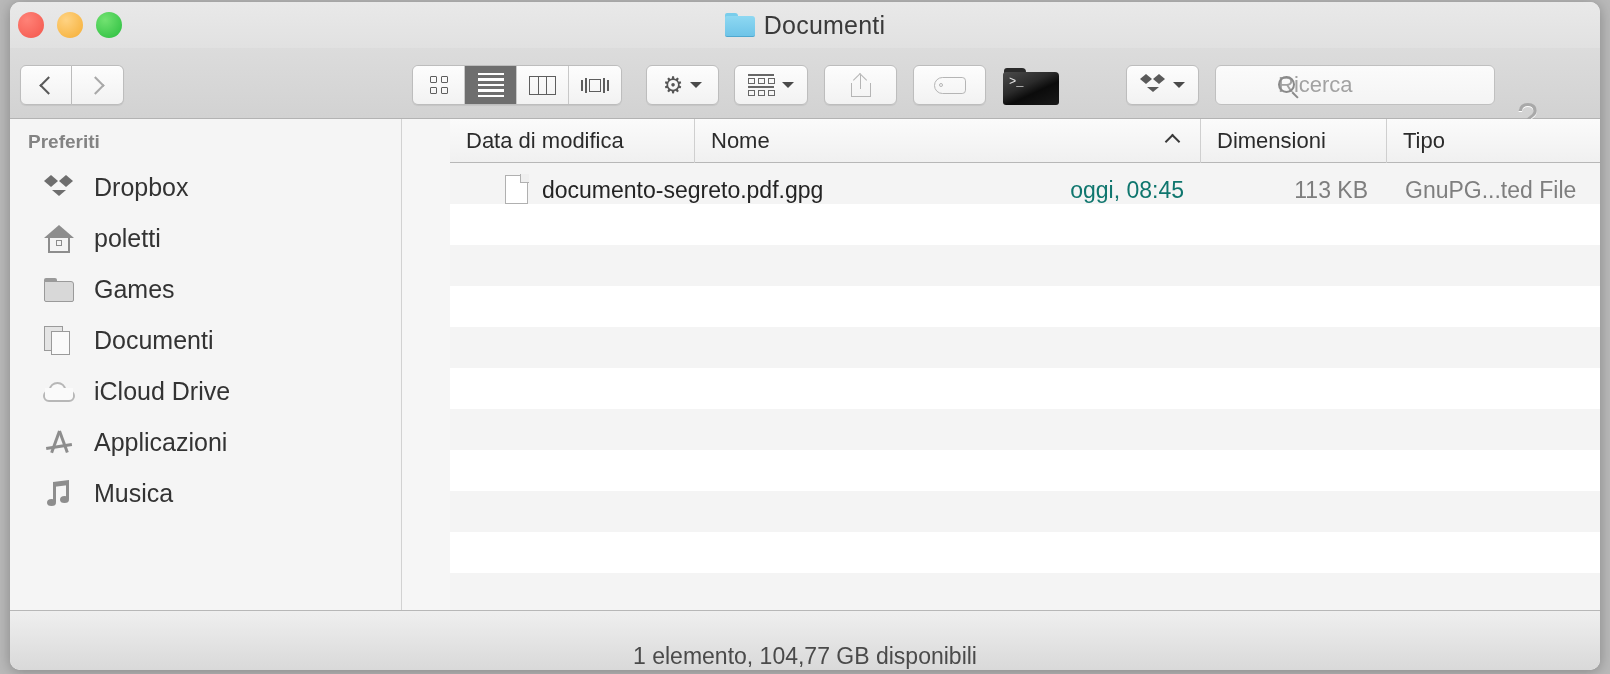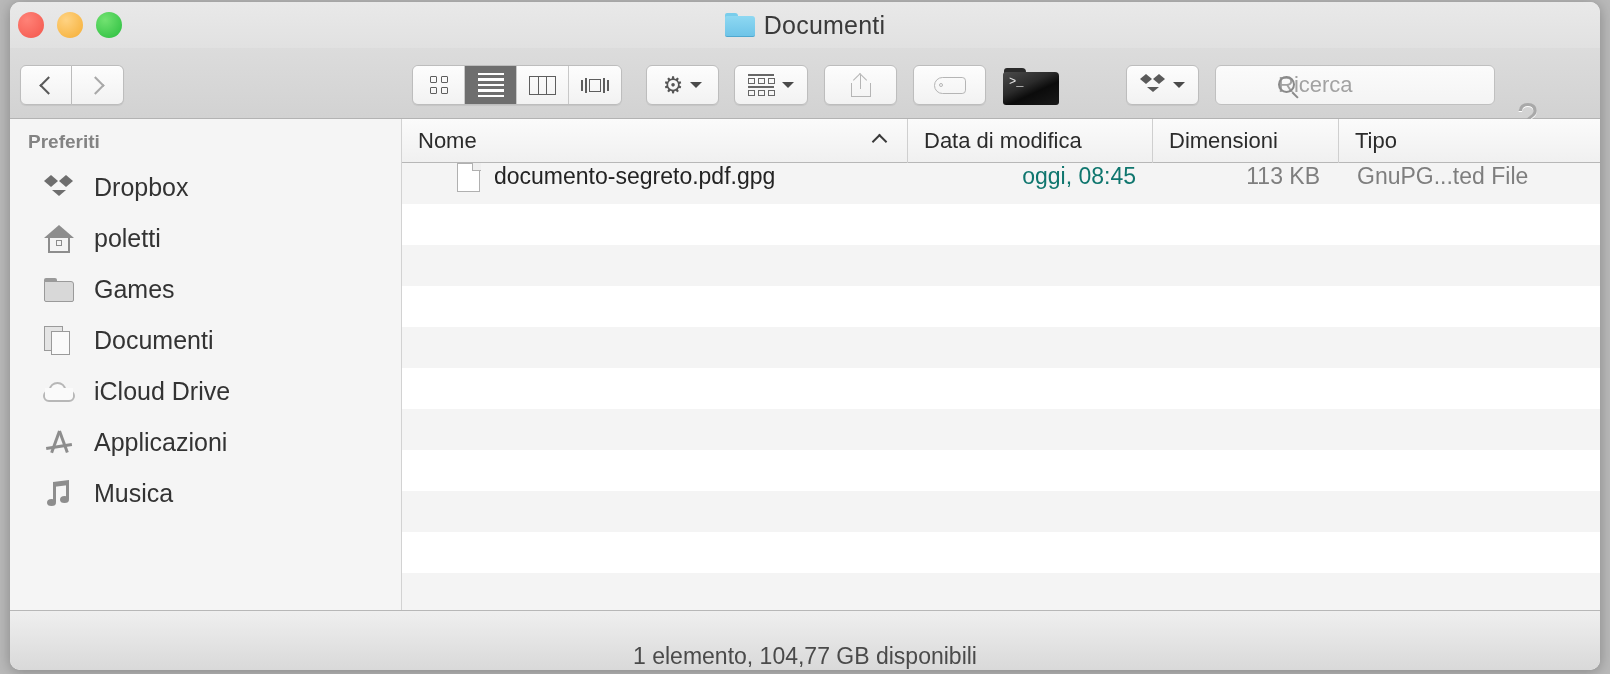--- a/index.html
+++ b/index.html
@@ -145,21 +145,21 @@
   }
   .search-ic { position: absolute; left: 62px; top: 10px; width: 17px; height: 17px;
                border: 2.2px solid #8a8a8a; border-radius: 50%; }
   .search-ic:after { content: ""; position: absolute; right: -6px; bottom: -5px; width: 8px; height: 2.2px;
                      background: #8a8a8a; transform: rotate(45deg); }
   .search-ph { font-size: 22px; color: #a2a2a2; }
   .help-q { position: absolute; left: 1507px; top: 50px; font-size: 38px; color: #a9a9a9;
             line-height: 1; text-shadow: 0 1px 0 #fff; }
 
   
-  .body-row { flex: 1 1 auto; display: flex; min-height: 0; }
+  .body-row { flex: 1 1 auto; display: flex; min-height: 0; gap: 48px; }
 
   .sidebar {
     width: 392px; flex: 0 0 392px;
     background: #f5f5f5;
     border-right: 1px solid #d2d2d2;
     padding-top: 12px;
     overflow: hidden;
   }
   .side-header { font-size: 19px; color: #838383; padding: 0 0 9px 18px; font-weight: bold; }
   .side-item { height: 51px; display: flex; align-items: center; padding-left: 32px; gap: 18px; }
@@ -240,21 +240,21 @@
   .col-h.name { width: 506px; flex: 0 0 506px; }
   .col-h.date { width: 245px; flex: 0 0 245px; }
   .col-h.size { width: 186px; flex: 0 0 186px; }
   .col-h.type { width: 264px; flex: 0 0 264px; }
   .sort-caret { position: absolute; right: 22px; top: 17px; width: 11px; height: 11px;
                 border-left: 2.4px solid #3a3a3a; border-top: 2.4px solid #3a3a3a; transform: rotate(45deg); }
   .rows { flex: 1 1 auto; overflow: hidden; }
   .frow { height: 41px; display: flex; align-items: center; }
   .frow.odd { background: #f4f4f4; }
   .frow.even { background: #ffffff; }
-  .cell { font-size: 23px; color: #4c4c4c; height: 41px; display: flex; align-items: flex-start; }
+  .cell { font-size: 23px; color: #4c4c4c; height: 41px; display: flex; align-items: flex-end; }
   .cell.name { width: 506px; flex: 0 0 506px; padding-left: 55px; gap: 14px; color: #232323; }
   .cell.date { width: 245px; flex: 0 0 245px; justify-content: flex-end; padding-right: 17px; color: #0f766e; }
   .cell.size { width: 186px; flex: 0 0 186px; justify-content: flex-end; padding-right: 19px; color: #7e7e7e; }
   .cell.type { width: 264px; flex: 0 0 264px; padding-left: 18px; color: #7e7e7e; }
   .doc-ic { width: 23px; height: 29px; position: relative; flex: 0 0 23px; }
   .doc-ic .pg { position: absolute; inset: 0; background: #fff; border: 1.5px solid #b0b0b0; }
   .doc-ic .fold { position: absolute; right: -1px; top: -1px; width: 9px; height: 9px;
                   background: #efefef; border-left: 1.5px solid #b0b0b0; border-bottom: 1.5px solid #b0b0b0; }
 
   
@@ -479,26 +479,26 @@
               <span class="n2"></span>
             </span>
         </span>
         <span class="side-label">Musica</span>
       </div>
     </div>
 
     <div class="filelist">
 
       <div class="col-headers">
+        <div class="col-h date">
+          <span>Data di modifica</span>
+        </div>
         <div class="col-h name">
           <span>Nome</span>
           <span class="sort-caret"></span>
-        </div>
-        <div class="col-h date">
-          <span>Data di modifica</span>
         </div>
         <div class="col-h size">
           <span>Dimensioni</span>
         </div>
         <div class="col-h type">
           <span>Tipo</span>
         </div>
       </div>
 
       <div class="rows">

